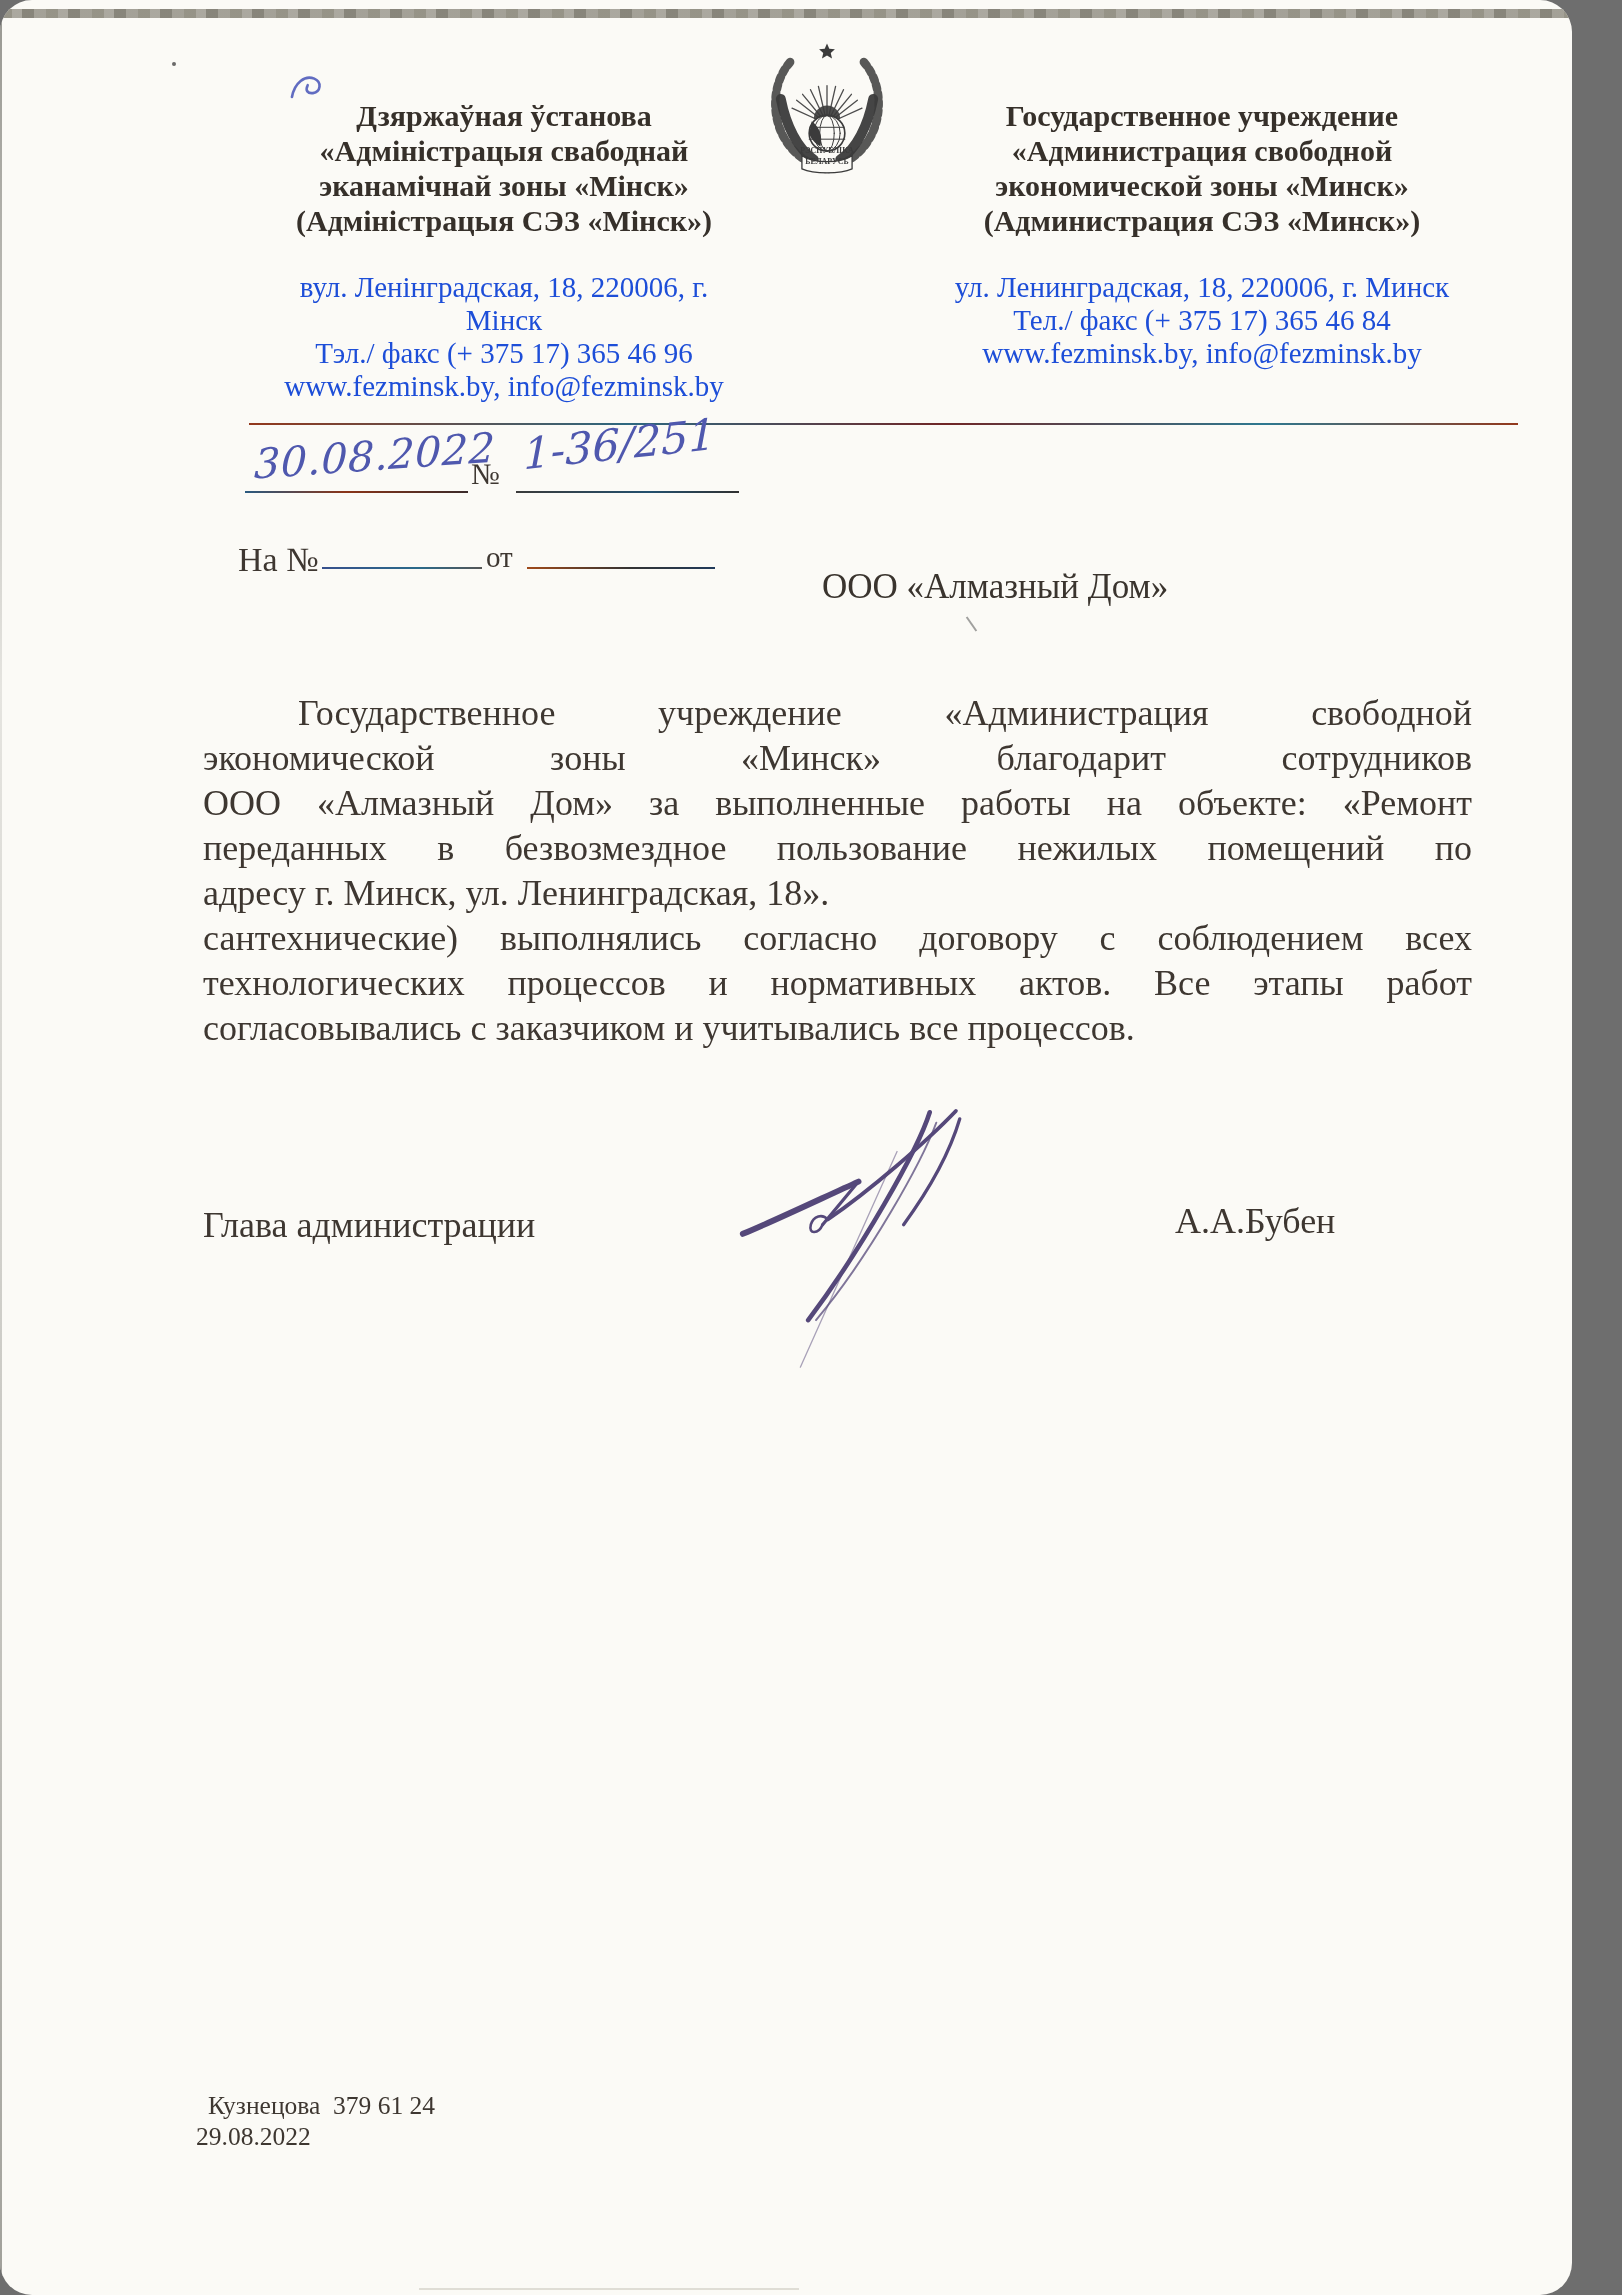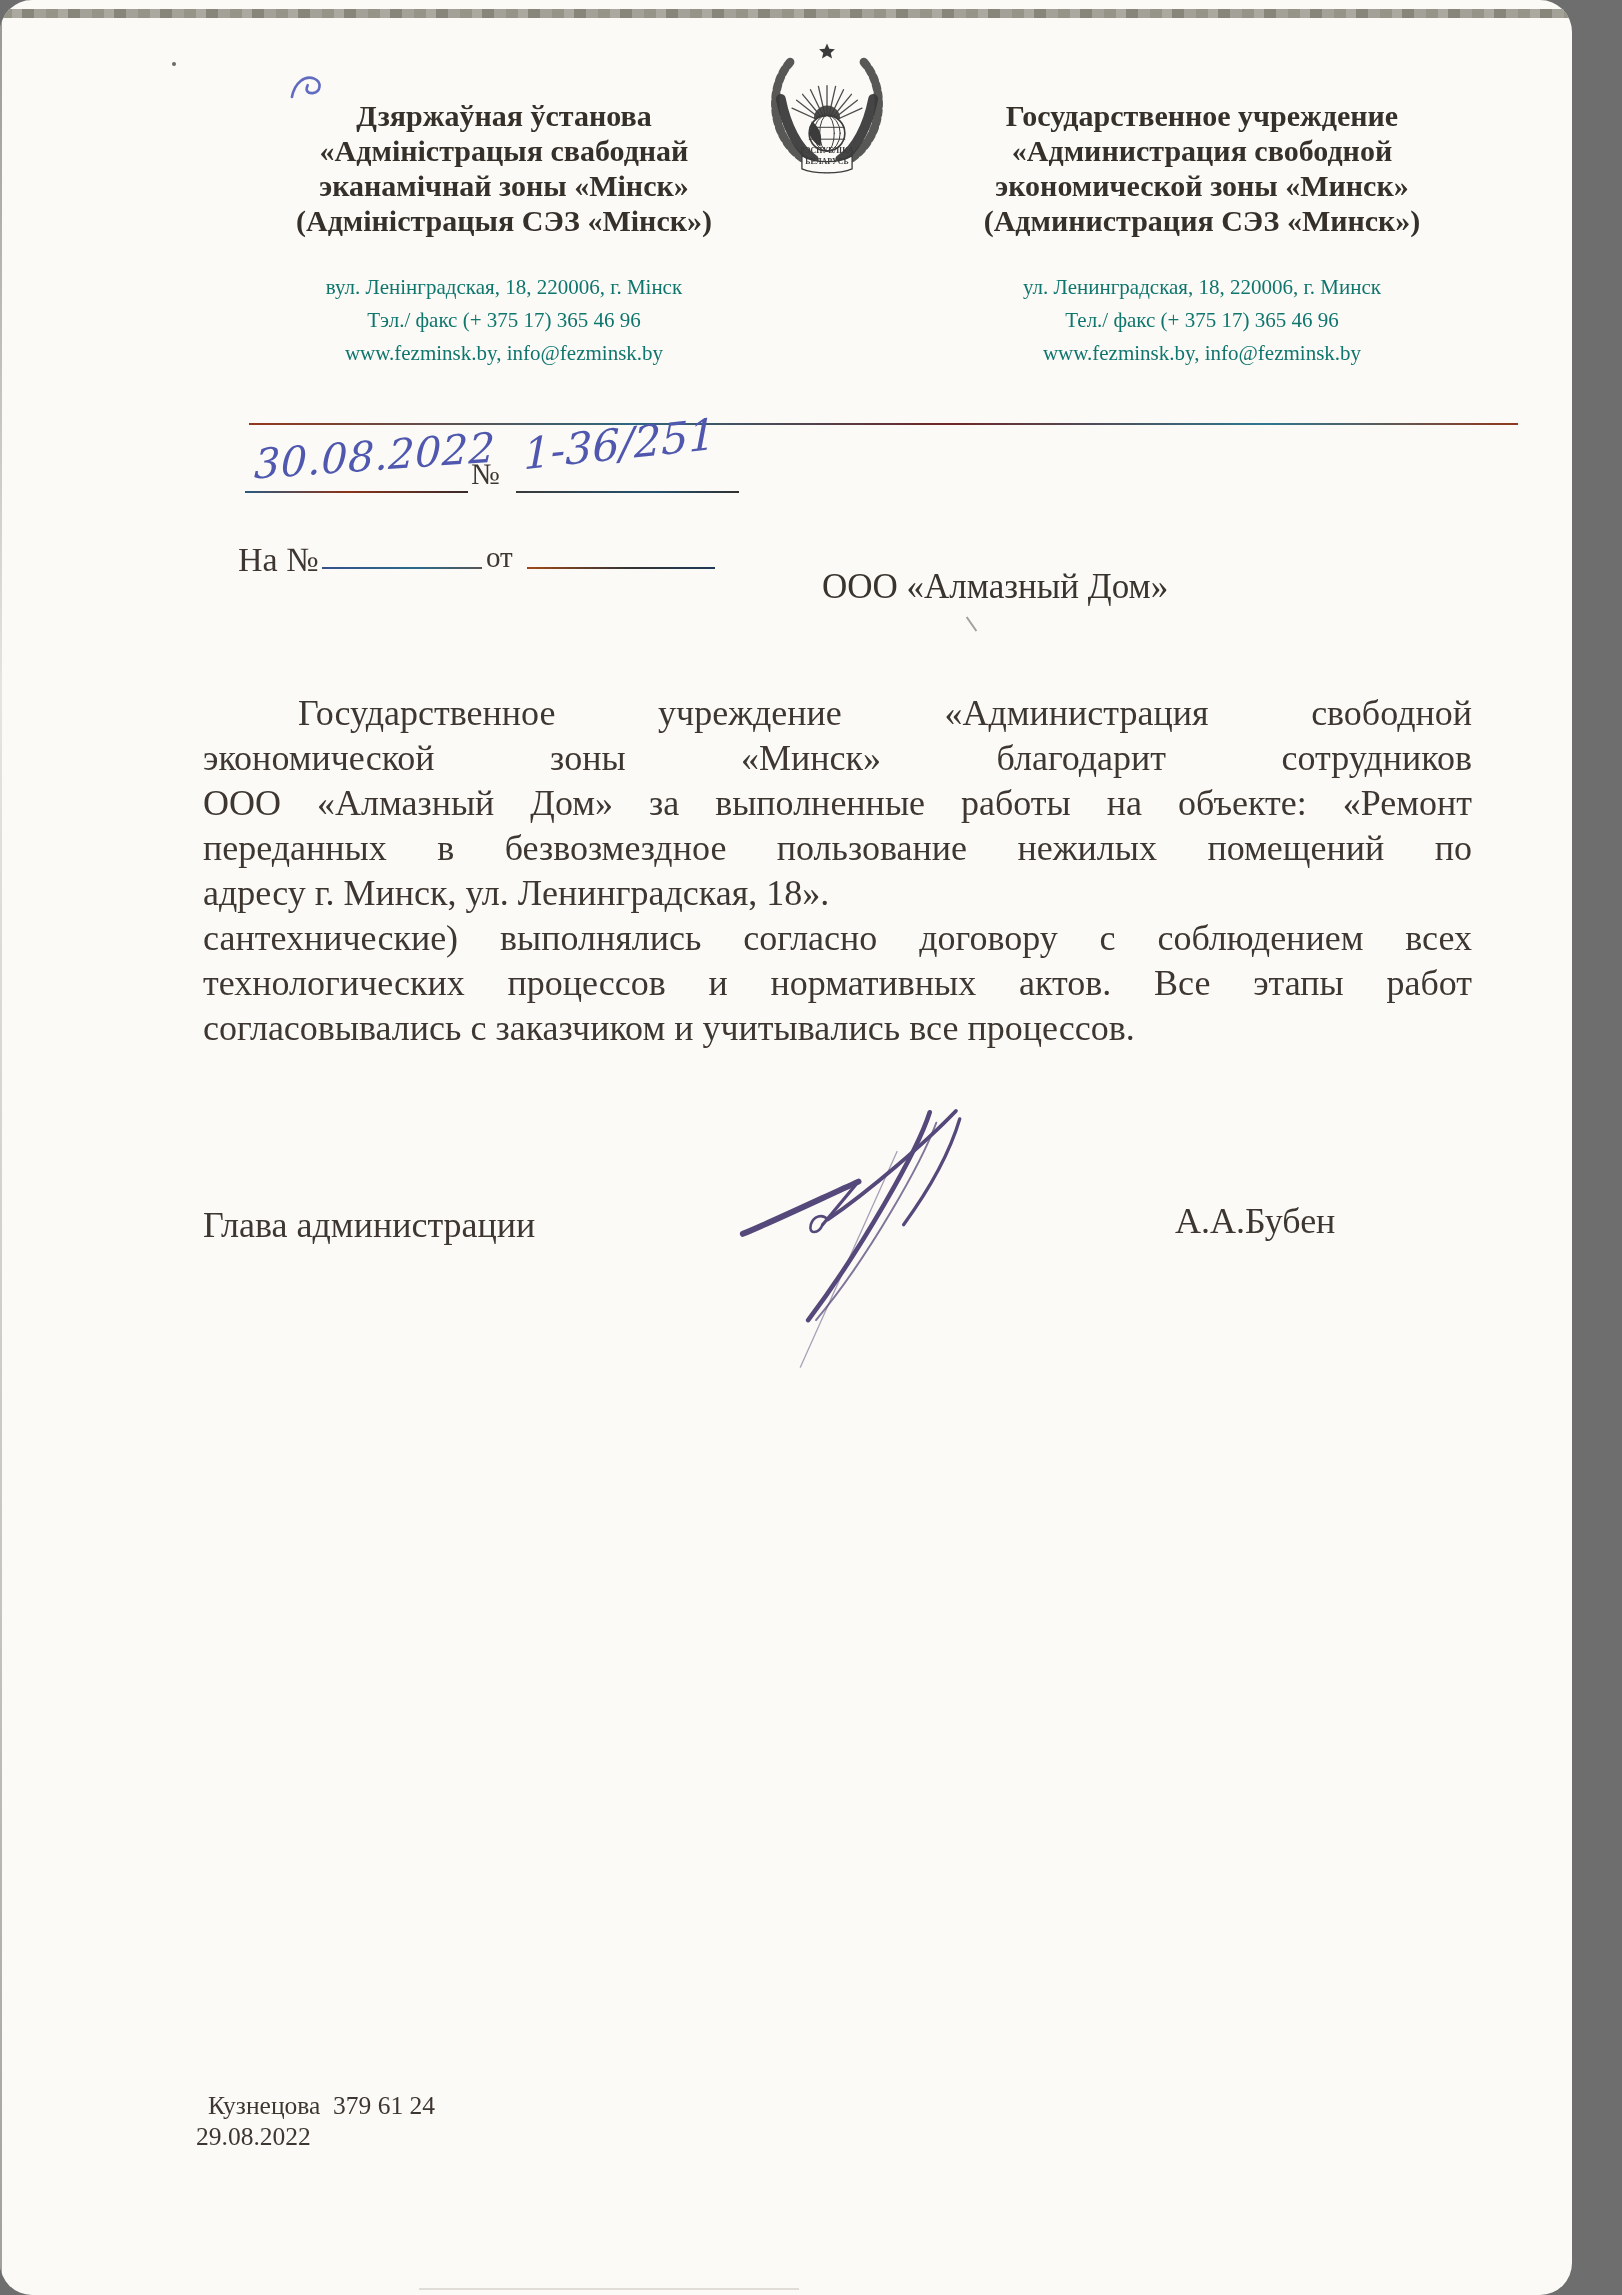--- a/index.html
+++ b/index.html
@@ -23,21 +23,21 @@
   .speck.s5{left:1598px;top:1997px;width:5.2px;height:3.3px;background:#7a8a4a;}
   .speck.dot{left:172px;top:62px;width:3.9px;height:3.9px;background:#3a3a3a;opacity:.75;}
   .ink-scribble{position:absolute;left:288px;top:72px;}
   .pen-tick{position:absolute;left:963px;top:623px;width:17px;height:2px;background:#555;
     transform:rotate(55deg);opacity:.55;}
 
   
   .org{position:absolute;text-align:center;font-weight:bold;font-size:30px;line-height:35px;color:#36302a;}
   .org.left{left:275px;top:98px;width:458px;}
   .org.right{left:950px;top:98px;width:504px;}
-  .addr{position:absolute;text-align:center;font-size:21px;line-height:33px;color:#0f766e;}
+  .addr{position:absolute;text-align:center;font-size:29px;line-height:33px;color:#1d4ed8;}
   .addr.left{left:275px;top:271px;width:458px;}
   .addr.right{left:950px;top:271px;width:504px;}
   .emblem{position:absolute;left:761px;top:38px;width:132px;height:139px;}
 
   .separator{position:absolute;left:249px;top:423px;width:1269px;height:2px;
     background:linear-gradient(90deg,#93381c,#2d6880 30%,#702626 55%,#2d7890 80%,#93381c);}
 
   
   .hw{font-family:"DejaVu Serif",serif;font-style:italic;color:#4f58ae;}
   .hw-date{position:absolute;left:254px;top:432px;font-size:41px;letter-spacing:0.7px;
@@ -134,21 +134,21 @@
   </svg>
 
   <div class="org right">
       <div class="line">Государственное учреждение</div>
       <div class="line">«Администрация свободной</div>
       <div class="line">экономической зоны «Минск»</div>
       <div class="line">(Администрация СЭЗ «Минск»)</div>
     </div>
   <div class="addr right">
       <div class="line">ул. Ленинградская, 18, 220006, г. Минск</div>
-      <div class="line">Тел./ факс (+ 375 17) 365 46 96</div>
+      <div class="line">Тел./ факс (+ 375 17) 365 46 84</div>
       <div class="line">www.fezminsk.by, info@fezminsk.by</div>
     </div>
 
   <div class="separator"></div>
 
   <div class="hw hw-date">30.08.2022</div>
   <div class="num-sign">№</div>
   <div class="hw hw-number">1-36/251</div>
   <div class="u-line u1"></div>
   <div class="u-line u2"></div>

